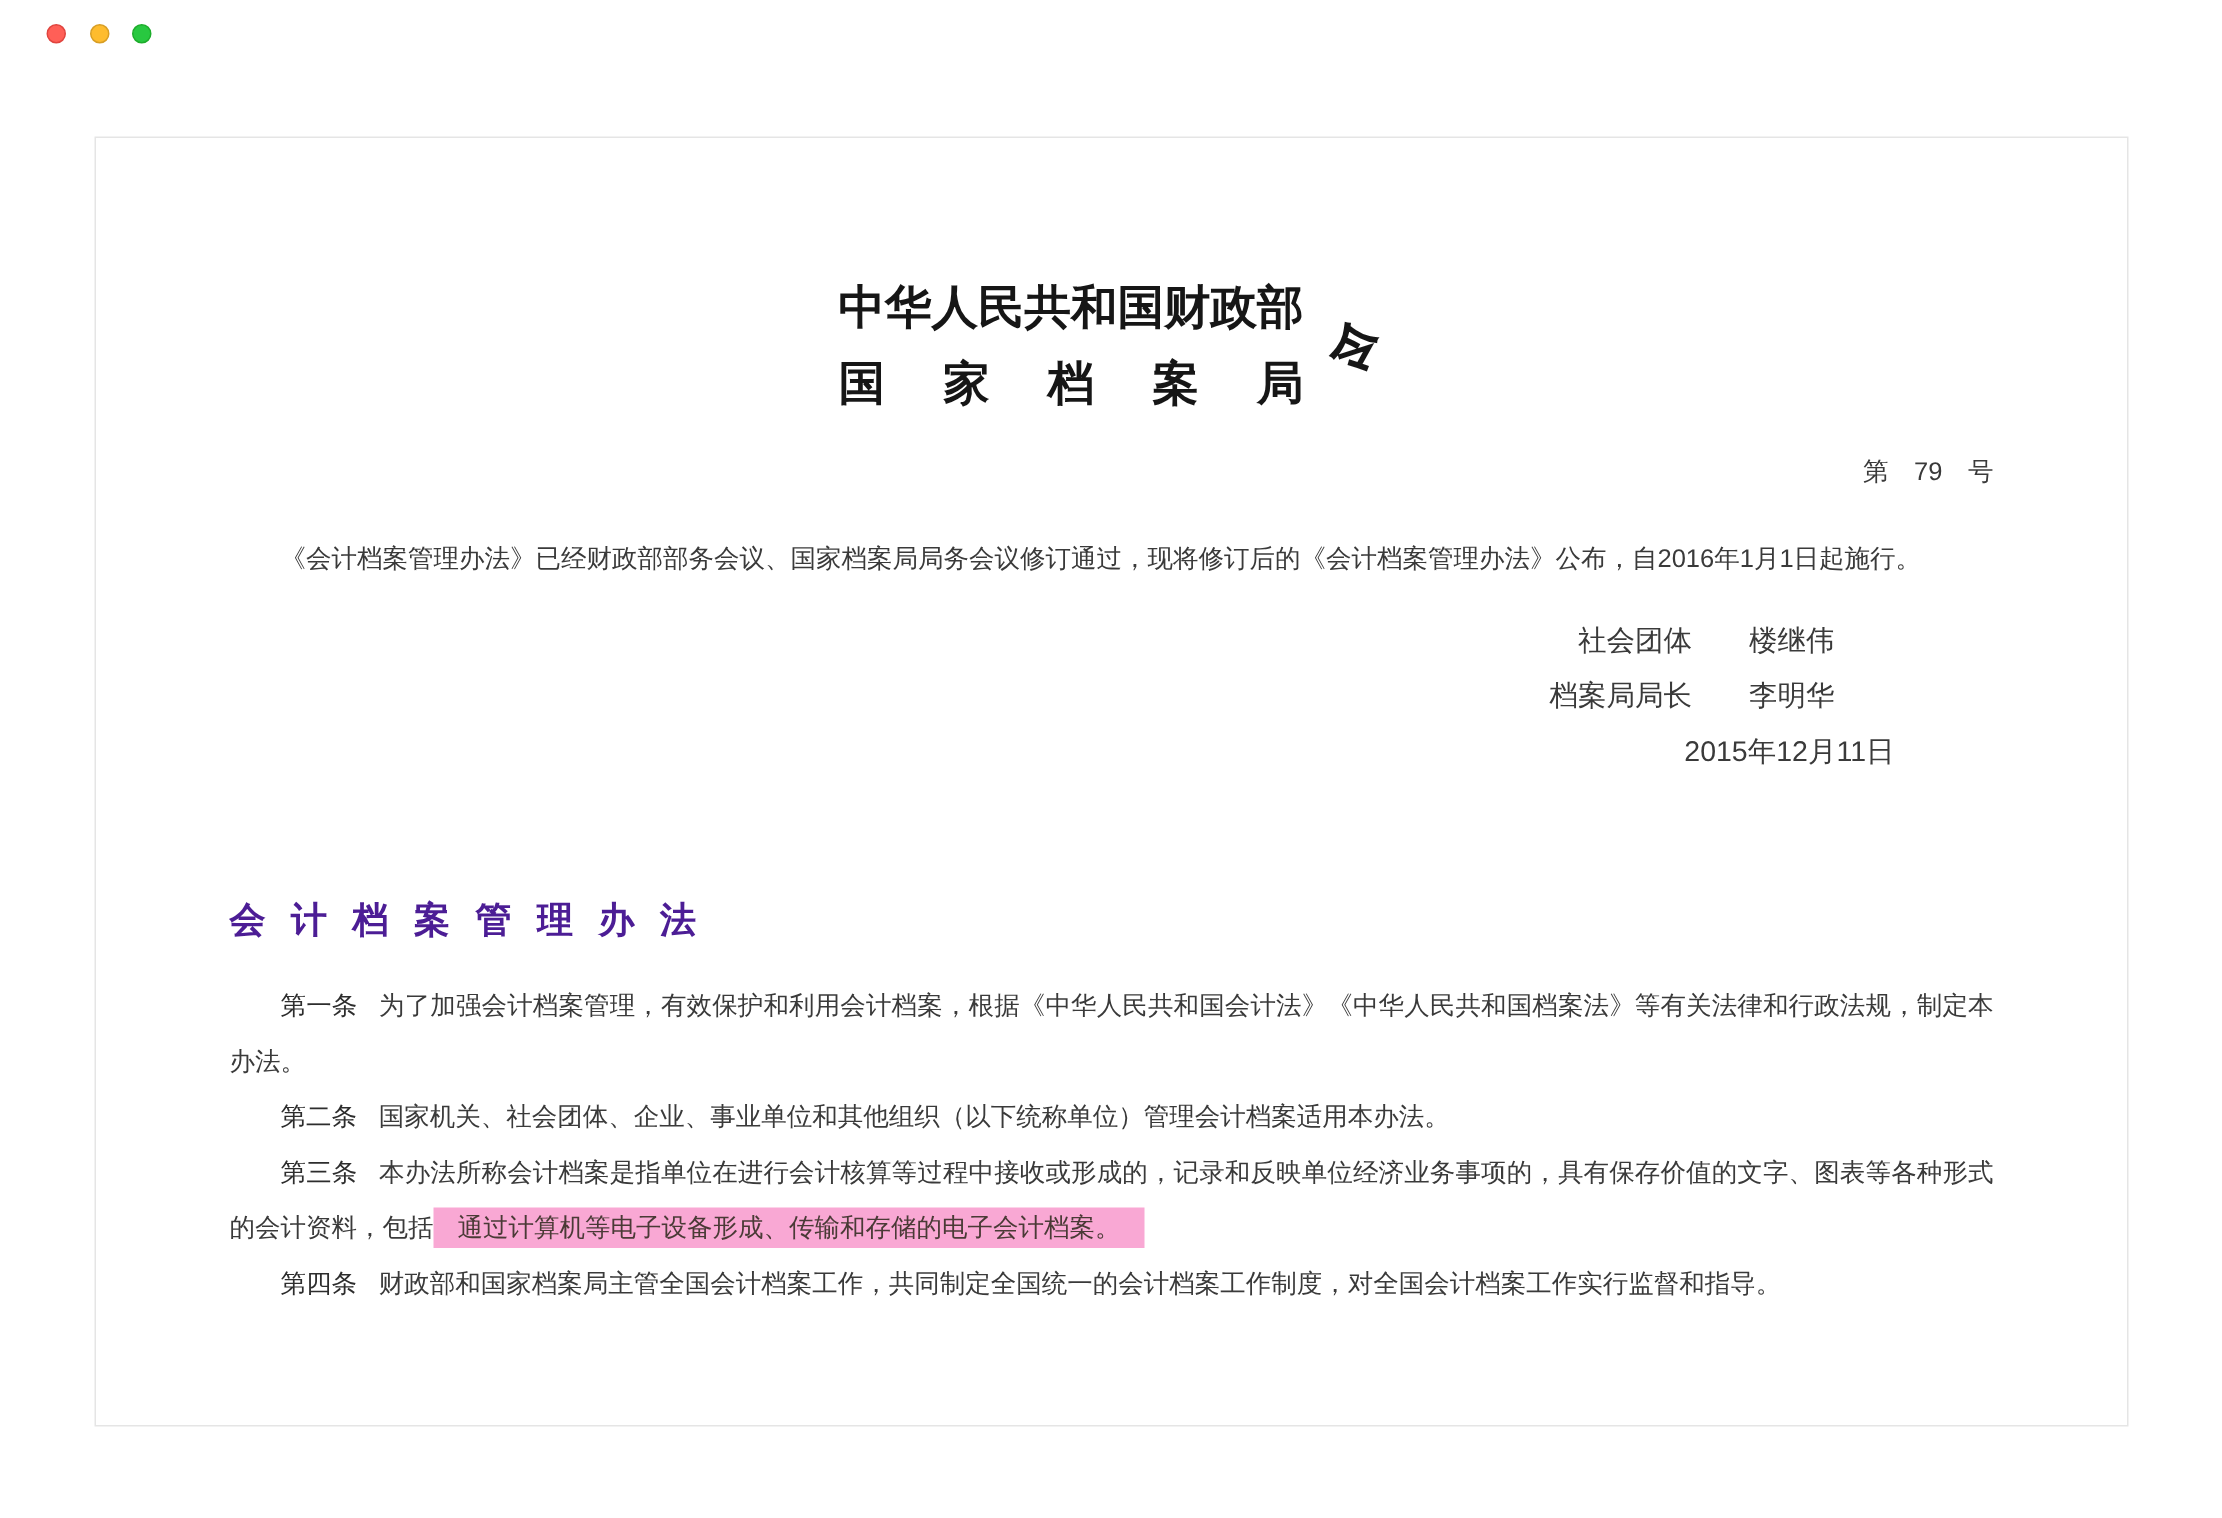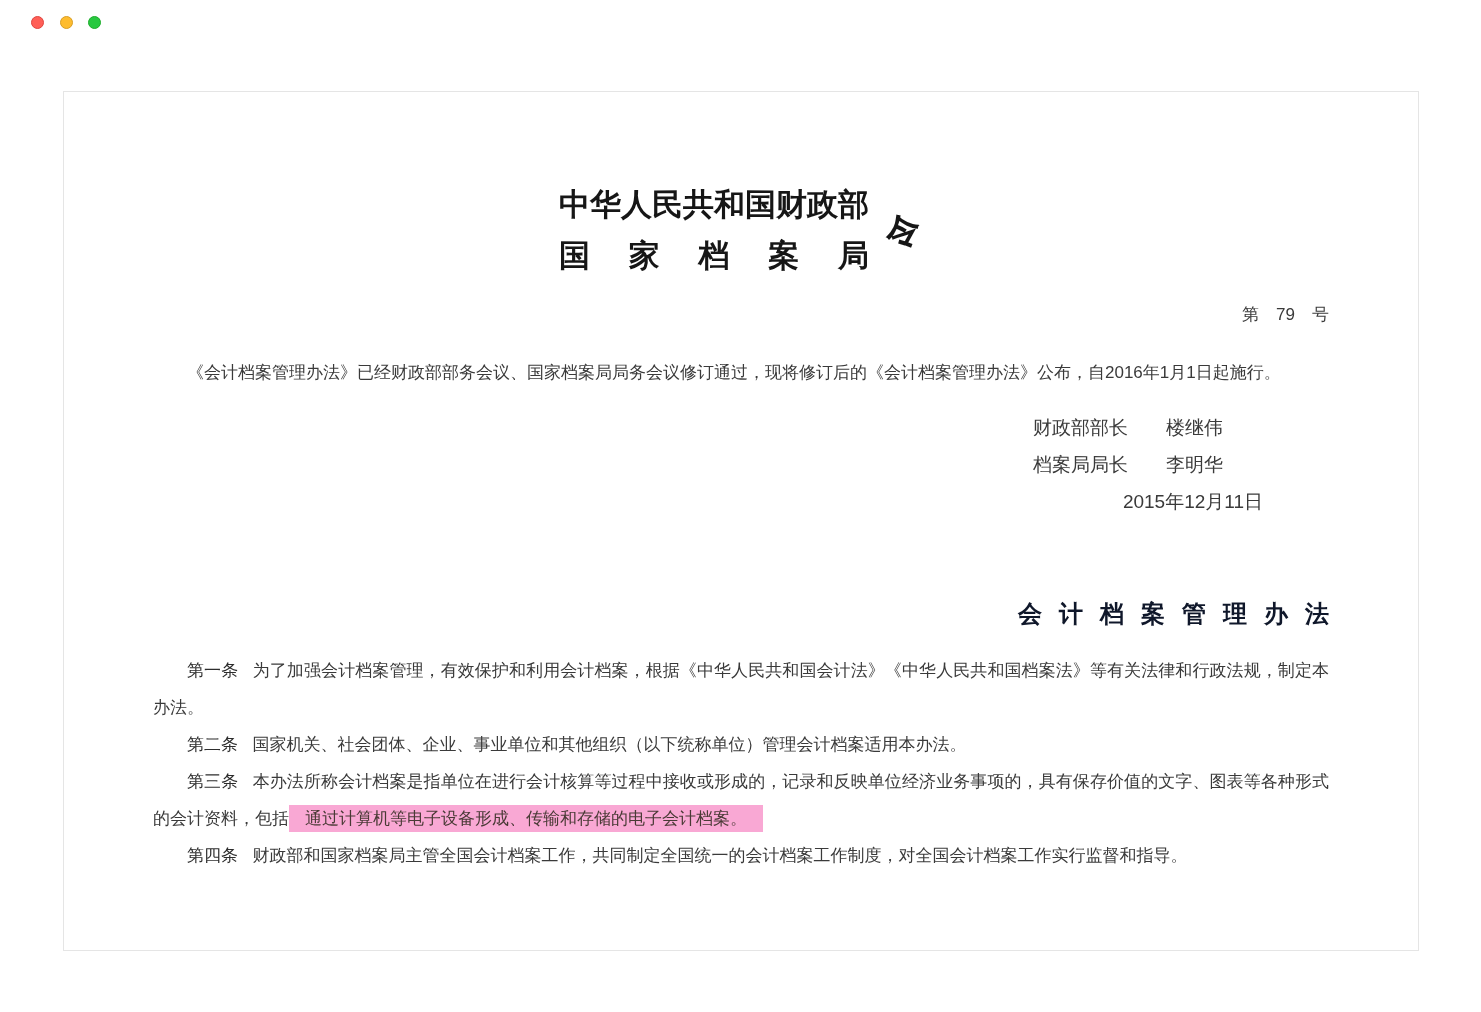--- a/index.html
+++ b/index.html
@@ -78,24 +78,24 @@
   }
 
   
   .signatures { margin-top: 18px; text-align: right; font-size: 19px; line-height: 37px; color: #3a3a3a; }
   .sig-line { padding-right: 106px; }
   .sig-date { padding-right: 66px; }
 
   
   .doc-title {
     margin: 79px 0 1px 0;
-    text-align: right;
+    text-align: left;
     font-size: 24px; line-height: 30px;
     font-weight: 700;
-    color: #0f172a;
+    color: #4c1d95;
     letter-spacing: 17px;
     margin-right: -17px;
   }
 
   
   .articles { margin-top: 23px; }
   .article {
     margin: 0;
     font-size: 17px; line-height: 37px;
     text-indent: 2em;
@@ -127,21 +127,21 @@
         <div class="title-line1">中华人民共和国财政部</div>
         <div class="title-line2">国家档案局</div>
         <div class="seal-char">令</div>
       </div>
       <div class="order-no">第　79　号</div>
     </div>
 
     <p class="preamble">《会计档案管理办法》已经财政部部务会议、国家档案局局务会议修订通过，现将修订后的《会计档案管理办法》公布，自2016年1月1日起施行。</p>
 
     <div class="signatures">
-      <div class="sig-line">财政部部长　　楼继伟</div>
+      <div class="sig-line">社会团体　　楼继伟</div>
       <div class="sig-line">档案局局长　　李明华</div>
       <div class="sig-date">2015年12月11日</div>
     </div>
 
     <h2 class="doc-title">会计档案管理办法</h2>
 
     <div class="articles">
 
       <p class="article"><b class="art-label">第一条</b><span>为了加强会计档案管理，有效保护和利用会计档案，根据《中华人民共和国会计法》《中华人民共和国档案法》等有关法律和行政法规，制定本办法。</span></p>
 

